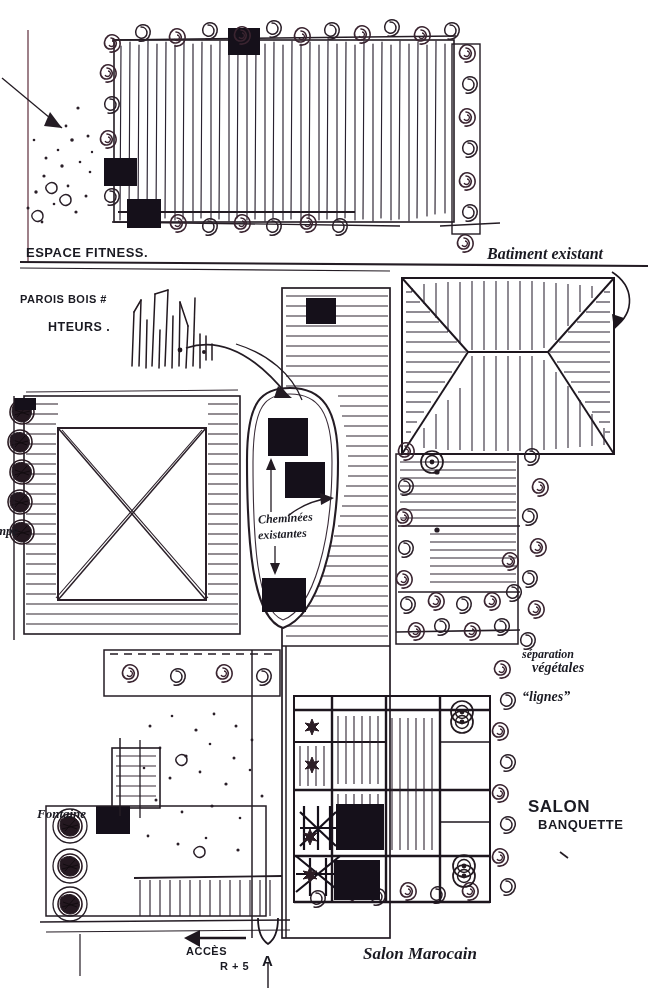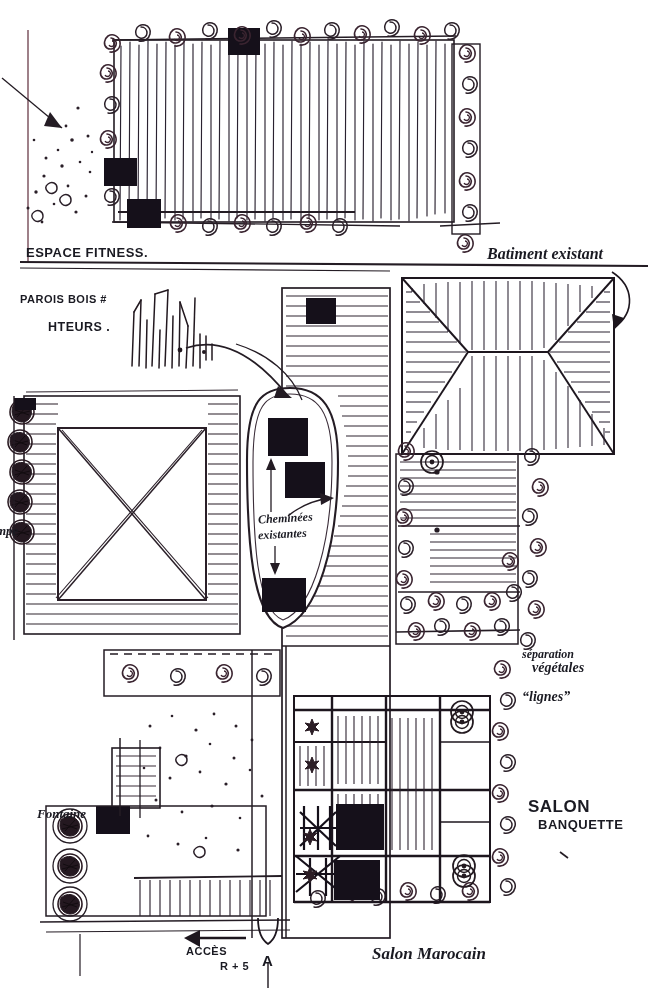--- a/index.html
+++ b/index.html
@@ -628,19 +628,19 @@
 <div class="lbl cursive" style="left:522px;top:689px;font-size:14px;">“lignes”</div>
 
 <div class="lbl cap" style="left:528px;top:797px;font-size:17px;">SALON</div>
 <div class="lbl cap" style="left:528px;top:818px;font-size:13px;margin-left:10px;">BANQUETTE</div>
 
 <div class="lbl cursive" style="left:37px;top:763px;font-size:13px;margin-top:44px;">Fontaine</div>
 
 <div class="lbl cap" style="left:186px;top:945px;font-size:11px;text-align:center;">ACCÈS</div>
 <div class="lbl cap" style="left:188px;top:960px;font-size:11px;padding-left:32px;">R + 5</div>
 
-<div class="lbl cursive" style="left:372px;top:944px;font-size:17px;">Salon Marocain</div>
+<div class="lbl cursive" style="left:363px;top:944px;font-size:17px;">Salon Marocain</div>
 
 <div class="lbl cap" style="left:262px;top:953px;font-size:15px;">A</div>
 
 <div class="lbl cursive" style="left:-4px;top:524px;font-size:13px;">mpe</div>
 
 </div>
 
 </body></html>

